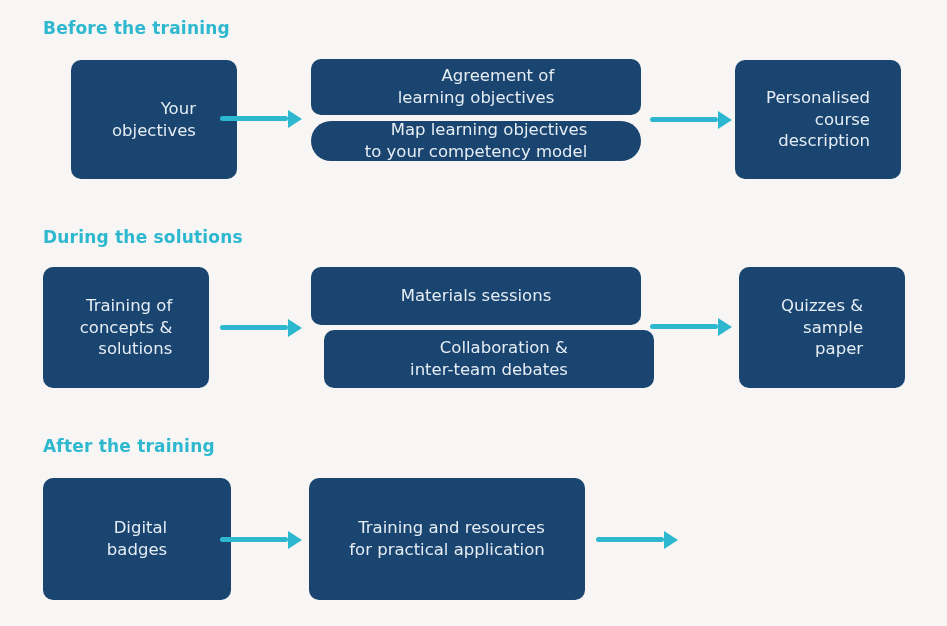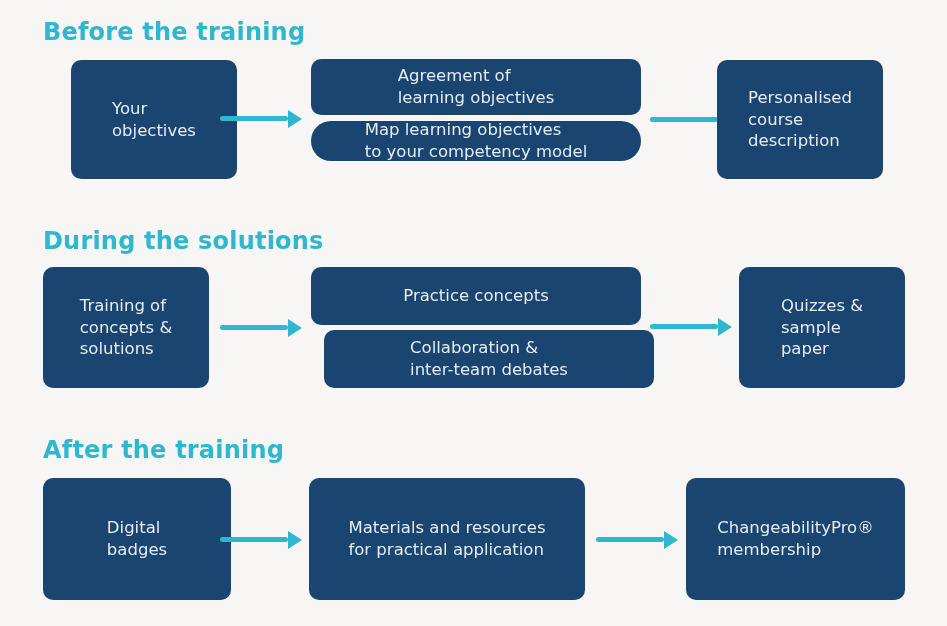--- a/index.html
+++ b/index.html
@@ -11,44 +11,44 @@
   html,body{margin:0;padding:0;}
   body{
     width:947px;height:626px;
     background:var(--background);
     font-family:"DejaVu Sans","Liberation Sans",sans-serif;
     position:relative;overflow:hidden;
   }
   .canvas{position:absolute;inset:0;}
   .heading{
     position:absolute;left:43px;margin:0;
-    font-size:24px;font-weight:700;letter-spacing:.2px;
+    font-size:17px;font-weight:700;letter-spacing:.2px;
     color:var(--accent);
   }
   .heading.s1{top:18px;}
   .heading.s2{top:227px;}
   .heading.s3{top:436px;}
   .box{
     position:absolute;
     background:var(--box-fill);
     border-radius:10px;
     display:flex;align-items:center;justify-content:center;
-    text-align:left;
+    text-align:right;
   }
   .box-label{
     color:var(--box-text);
     font-size:16.5px;line-height:1.32;
     white-space:pre-line;
     padding:4px 8px;
   }
   
   .b1-left  {left:43px; top:60px; width:166px;height:119px;margin-left:28px;}
   .b1-mid-a {left:311px;top:59px; width:330px;height:56px;}
   .b1-mid-b {left:311px;top:121px;width:330px;height:40px;border-radius:28px;}
-  .b1-right {left:717px;top:60px; width:166px;height:119px;}
+  .b1-right {left:735px;top:60px; width:166px;height:119px;}
   
   .b2-left  {left:43px; top:267px;width:166px;height:121px;}
   .b2-mid-a {left:311px;top:267px;width:330px;height:58px;}
   .b2-mid-b {left:324px;top:330px;width:330px;height:58px;}
   .b2-right {left:739px;top:267px;width:166px;height:121px;}
   
   .b3-left  {left:43px; top:478px;width:188px;height:122px;}
   .b3-mid   {left:309px;top:478px;width:276px;height:122px;}
   .b3-right {left:686px;top:478px;width:219px;height:122px;}
   
@@ -100,43 +100,39 @@
 
   <h2 class="heading s2">During the solutions</h2>
 
   <div class="box b2-left">
     <span class="box-label">Training of
 concepts &amp;
 solutions</span>
   </div>
   <div class="arrow a2-1"></div>
   <div class="box b2-mid-a">
-    <span class="box-label">Practice concepts</span>
+    <span class="box-label">Materials sessions</span>
   </div>
   <div class="box b2-mid-b">
     <span class="box-label">Collaboration &amp;
 inter-team debates</span>
   </div>
   <div class="arrow a2-2"></div>
   <div class="box b2-right">
     <span class="box-label">Quizzes &amp;
 sample
 paper</span>
   </div>
 
   <h2 class="heading s3">After the training</h2>
 
   <div class="box b3-left">
     <span class="box-label">Digital
 badges</span>
   </div>
   <div class="arrow a3-1"></div>
   <div class="box b3-mid">
-    <span class="box-label">Materials and resources
+    <span class="box-label">Training and resources
 for practical application</span>
   </div>
   <div class="arrow a3-2"></div>
-  <div class="box b3-right">
-    <span class="box-label">ChangeabilityPro®
-membership</span>
-  </div>
 
 </div>
 
 </body></html>

